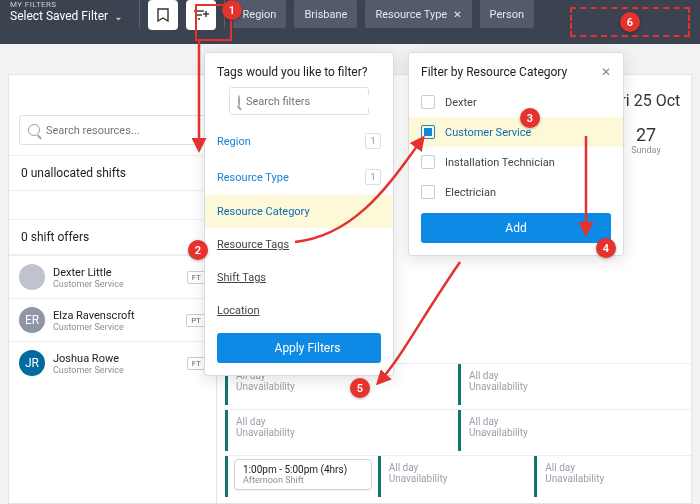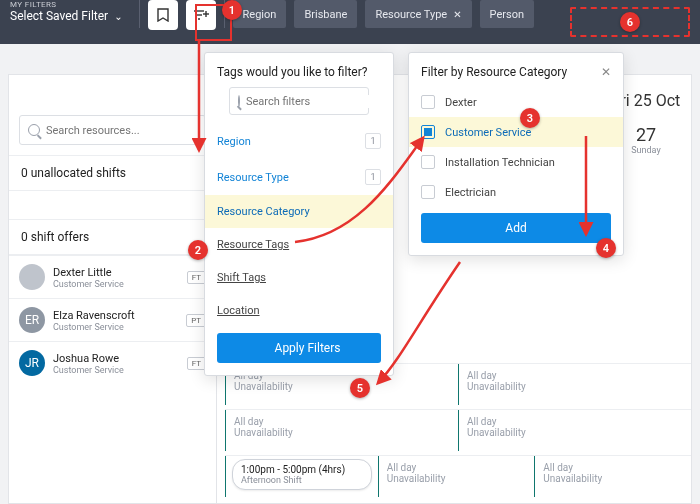--- a/index.html
+++ b/index.html
@@ -32,22 +32,22 @@
   .pname { font-size: 11px; color: #222; }
   .prole { font-size: 9px; color: #8a8f99; }
   .badge-ft { font-size: 8px; padding: 1px 4px; border: 1px solid #c8ccd3; border-radius: 2px; color: #666; margin-left: auto; }
 
   .gridwrap { margin-left: 208px; height: 100%; position: relative; }
   .datecol { position: absolute; right: 0; top: 16px; width: 90px; text-align: center; }
   .datelbl { font-size: 16px; color: #333; margin-bottom: 14px; }
   .daynum { font-size: 18px; color: #333; }
   .dayn { font-size: 9px; color: #8a8f99; }
   .gridrow { position: absolute; left: 8px; right: 0; height: 42px; border-top: 1px solid #eceef1; display: flex; }
-  .cell { flex: 1; font-size: 10px; color: #9aa0ab; padding: 6px 8px; border-left: 1px solid #0f766e; }
-  .shiftcard { background: #fff; border: 1px solid #cfd3da; border-radius: 13px; padding: 4px 8px; font-size: 10px; color: #222; box-shadow: 0 1px 2px rgba(0,0,0,.08); }
+  .cell { flex: 1; font-size: 10px; color: #9aa0ab; padding: 6px 8px; border-left: 3px solid #0f766e; }
+  .shiftcard { background: #fff; border: 1px solid #cfd3da; border-radius: 4px; padding: 4px 8px; font-size: 10px; color: #222; box-shadow: 0 1px 2px rgba(0,0,0,.08); }
   .shiftcard .sub { font-size: 9px; color: #8a8f99; }
 
   
   .pop { position: absolute; background: #fff; border: 1px solid #d8dbe0; border-radius: 3px; box-shadow: 0 4px 16px rgba(0,0,0,.12); }
   .pop1 { left: 204px; top: 52px; width: 190px; }
   .pop2 { left: 408px; top: 52px; width: 216px; }
   .pophdr { font-size: 12px; color: #222; padding: 12px 12px 8px; display: flex; justify-content: space-between; align-items: center; }
   .pophdr .close { font-size: 12px; color: #888; cursor: pointer; }
   .popsearch { margin: 0 24px 8px; height: 28px; border: 1px solid #dcdfe4; border-radius: 3px; display: flex; align-items: center; gap: 6px; padding: 0 8px; }
   .popsearch input { border: none; outline: none; font-size: 11px; flex: 1; color: #555; }

